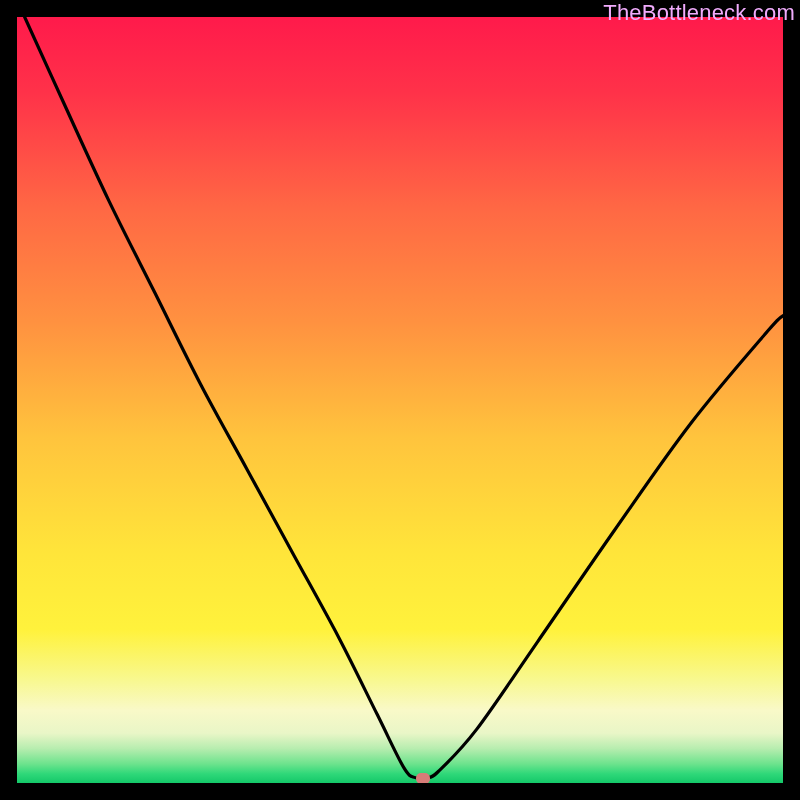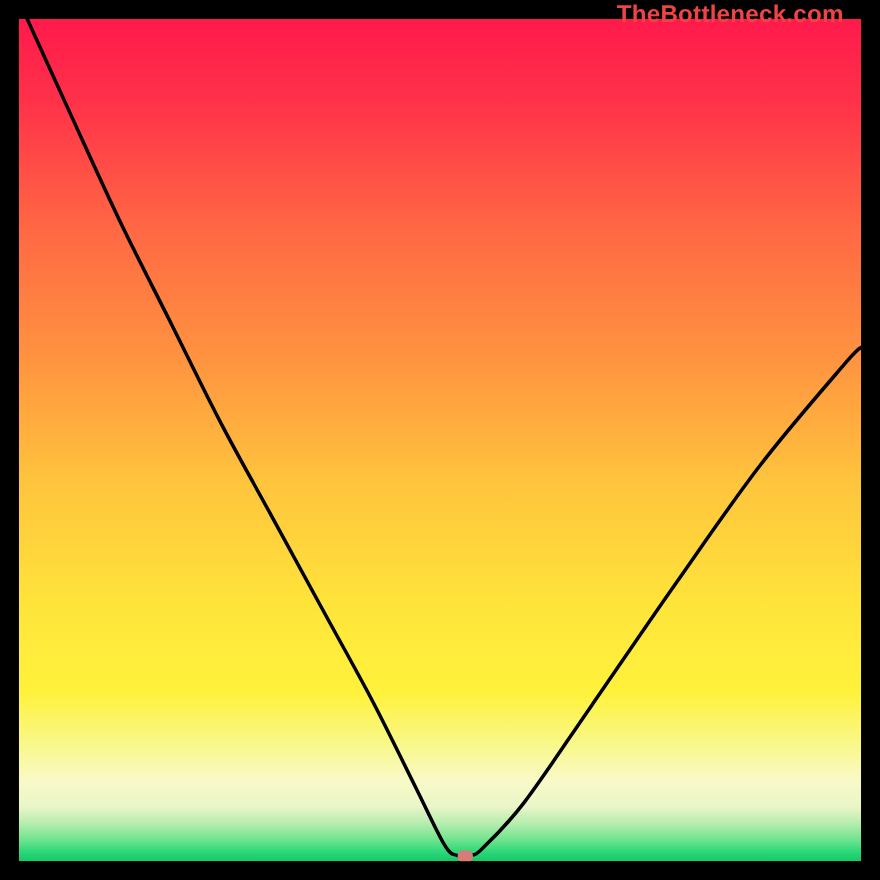--- a/index.html
+++ b/index.html
@@ -20,24 +20,24 @@
     overflow: hidden;
   }
   svg {
     position: absolute;
     left: 0;
     top: 0;
   }
   .watermark {
     position: absolute;
     top: 0px;
-    right: 33px;
-    color: #ef4444;
+    right: 5px;
+    color: #f0abfc;
     font-size: 22px;
-    font-weight: 700;
+    font-weight: 400;
     letter-spacing: 0.2px;
     user-select: none;
   }
   .dot {
     position: absolute;
     width: 14px;
     height: 11px;
     border-radius: 5px;
     background: #d77c78;
   }

